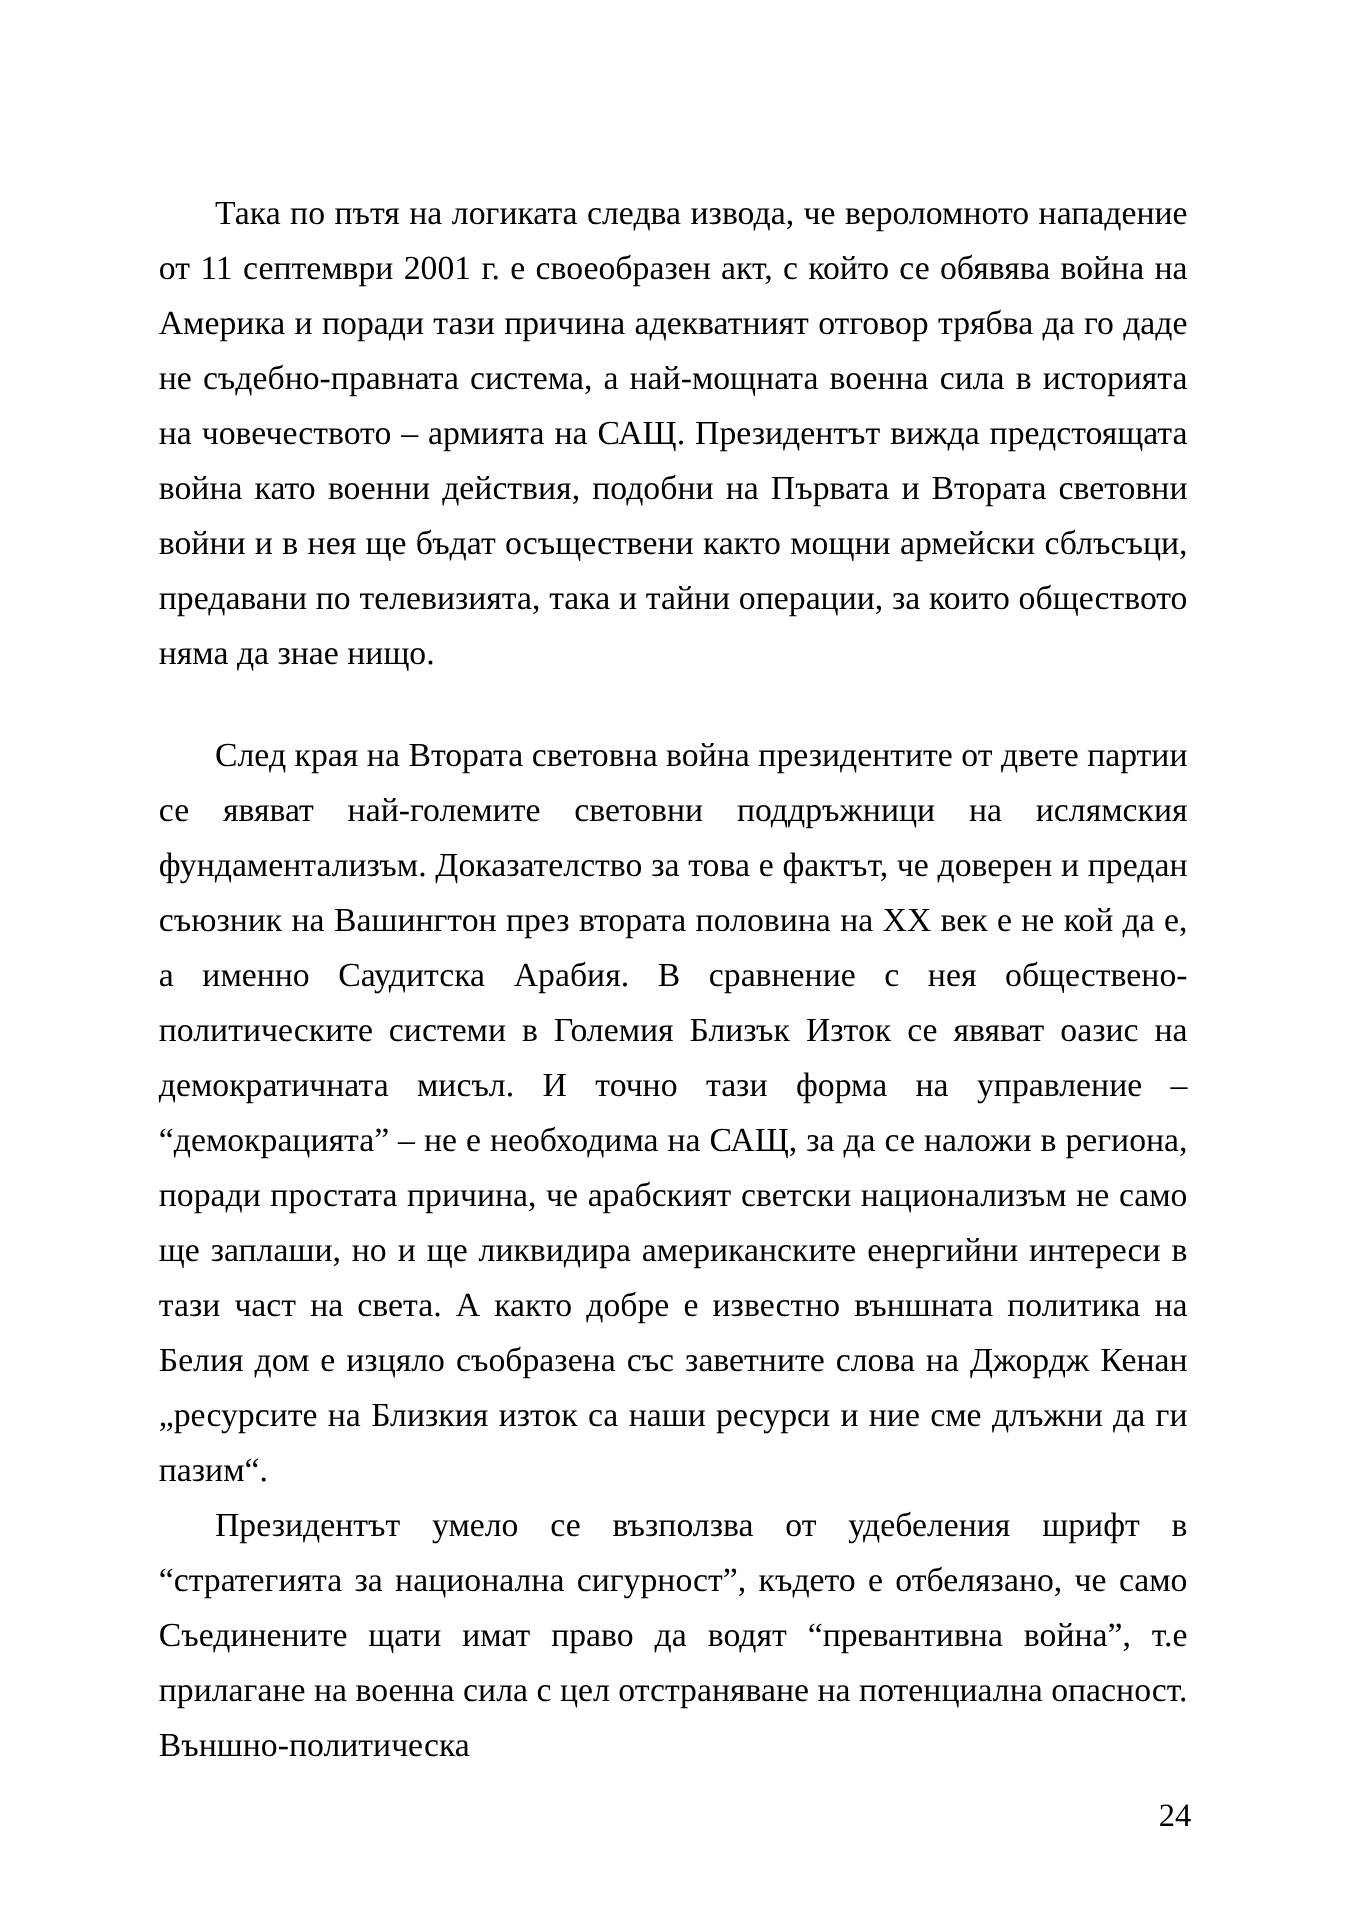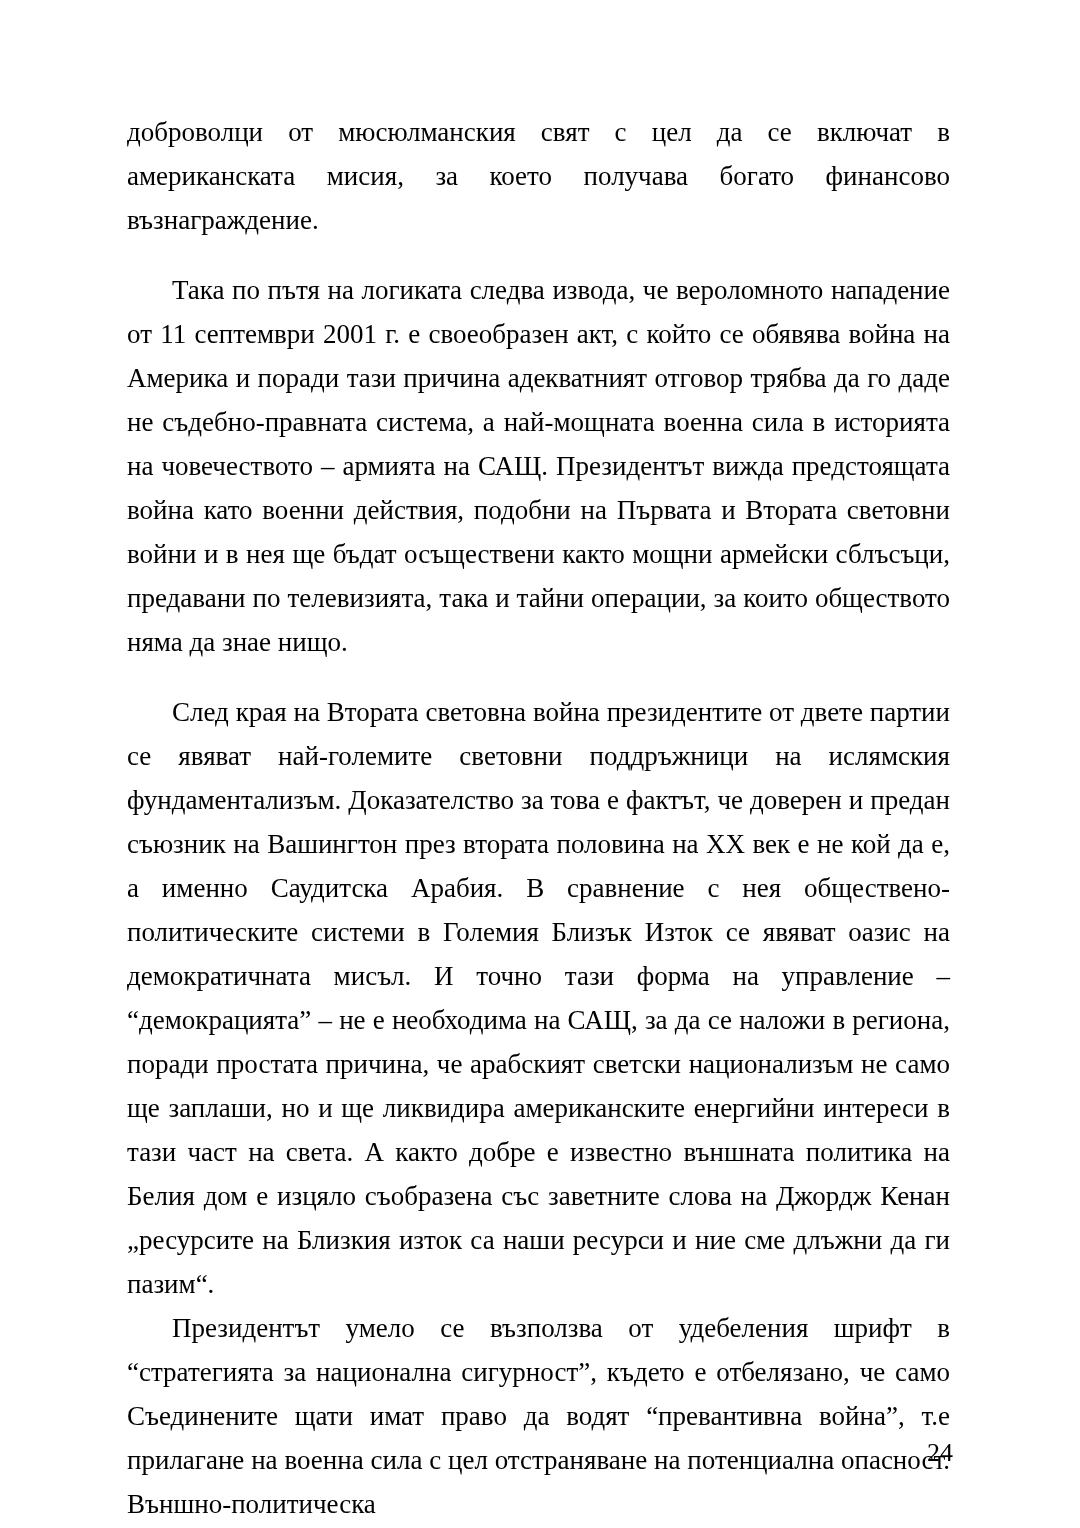--- a/index.html
+++ b/index.html
@@ -27,35 +27,34 @@
     text-align: justify;
   }
   .content p {
     margin: 0;
     padding: 0;
   }
   .content p.indent {
     text-indent: 45px;
   }
   .content p.gap {
-    margin-top: 26px;
+    margin-top: 38px;
   }
   .page-number {
     position: absolute;
     right: 127px;
     bottom: 62px;
     font-size: 26px;
     line-height: 1;
     text-align: left;
   }
 </style>
 </head>
 <body>
 
 <div class="page">
   <div class="content">
-    <p>доброволци от мюсюлманския свят с цел да се включат в американската мисия, за което получава богато финансово възнаграждение.</p>
     <p class="indent gap">Така по пътя на логиката следва извода, че вероломното нападение от 11 септември 2001 г. е своеобразен акт, с който се обявява война на Америка и поради тази причина адекватният отговор трябва да го даде не съдебно-правната система, а най-мощната военна сила в историята на човечеството – армията на САЩ. Президентът вижда предстоящата война като военни действия, подобни на Първата и Втората световни войни и в нея ще бъдат осъществени както мощни армейски сблъсъци, предавани по телевизията, така и тайни операции, за които обществото няма да знае нищо.</p>
     <p class="indent gap">След края на Втората световна война президентите от двете партии се явяват най-големите световни поддръжници на ислямския фундаментализъм. Доказателство за това е фактът, че доверен и предан съюзник на Вашингтон през втората половина на XX век е не кой да е, а именно Саудитска Арабия. В сравнение с нея обществено-политическите системи в Големия Близък Изток се явяват оазис на демократичната мисъл. И точно тази форма на управление – “демокрацията” – не е необходима на САЩ, за да се наложи в региона, поради простата причина, че арабският светски национализъм не само ще заплаши, но и ще ликвидира американските енергийни интереси в тази част на света. А както добре е известно външната политика на Белия дом е изцяло съобразена със заветните слова на Джордж Кенан „ресурсите на Близкия изток са наши ресурси и ние сме длъжни да ги пазим“.</p>
     <p class="indent">Президентът умело се възползва от удебеления шрифт в “стратегията за национална сигурност”, където е отбелязано, че само  Съединените щати имат право да водят “превантивна война”, т.е прилагане на военна сила с цел отстраняване на потенциална опасност. Външно-политическа</p>
   </div>
   <div class="page-number">24</div>
 </div>
 
 </body></html>

